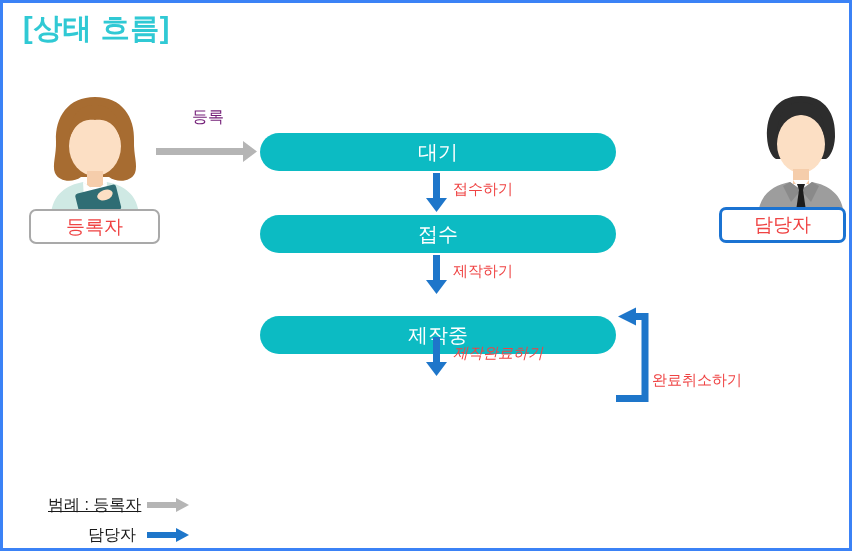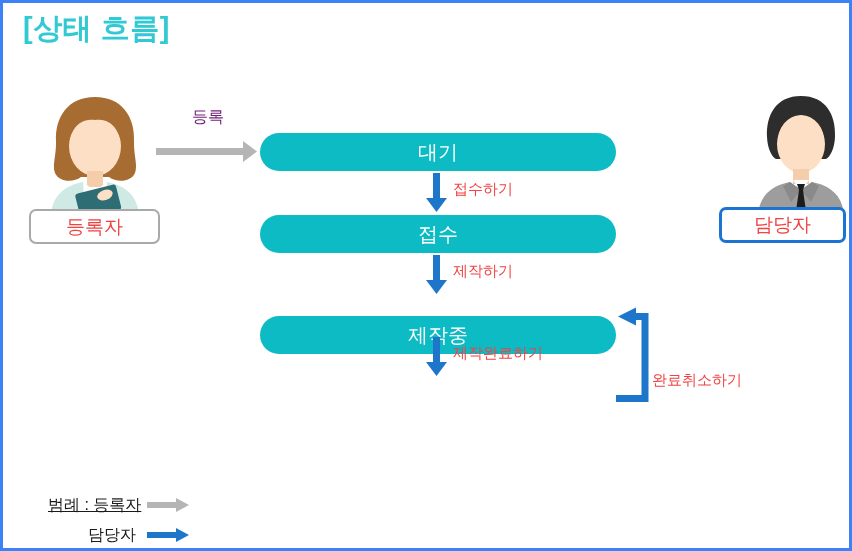--- a/index.html
+++ b/index.html
@@ -30,21 +30,21 @@
     display: flex; align-items: center; justify-content: center;
     font-weight: normal; font-size: 19px; color: #ef4444; border-radius: 7px;
   }
   .actor-label.registrant { left: 26px; top: 206px; width: 131px; height: 35px; border: 2px solid #a9a9a9; }
   .actor-label.manager   { left: 716px; top: 204px; width: 127px; height: 36px; border: 3px solid #1b73d2; }
   .arrows { position: absolute; left: 0; top: 0; width: 852px; height: 551px; z-index: 2; pointer-events: none; }
   .tlabel { position: absolute; font-size: 15px; color: #ef4444; white-space: nowrap; z-index: 4; }
   .tlabel.register { left: 189px; top: 104px; font-size: 16px; color: #701a75; }
   .tlabel.receive  { left: 450px; top: 177px; }
   .tlabel.produce  { left: 450px; top: 259px; text-align: right; }
-  .tlabel.complete { left: 450px; top: 341px; }
+  .tlabel.complete { left: 450px; top: 341px; font-style: italic; }
   .tlabel.cancel   { left: 649px; top: 368px; text-align: right; }
   .legend-text { position: absolute; font-size: 16px; color: #1a1a1a; white-space: nowrap; z-index: 4; }
   .legend-text.line1 { left: 45px; top: 492px; text-decoration: underline; }
   .legend-text.line2 { left: 85px; top: 522px; }
 </style>
 </head>
 <body>
 
 <div class="canvas">
 

